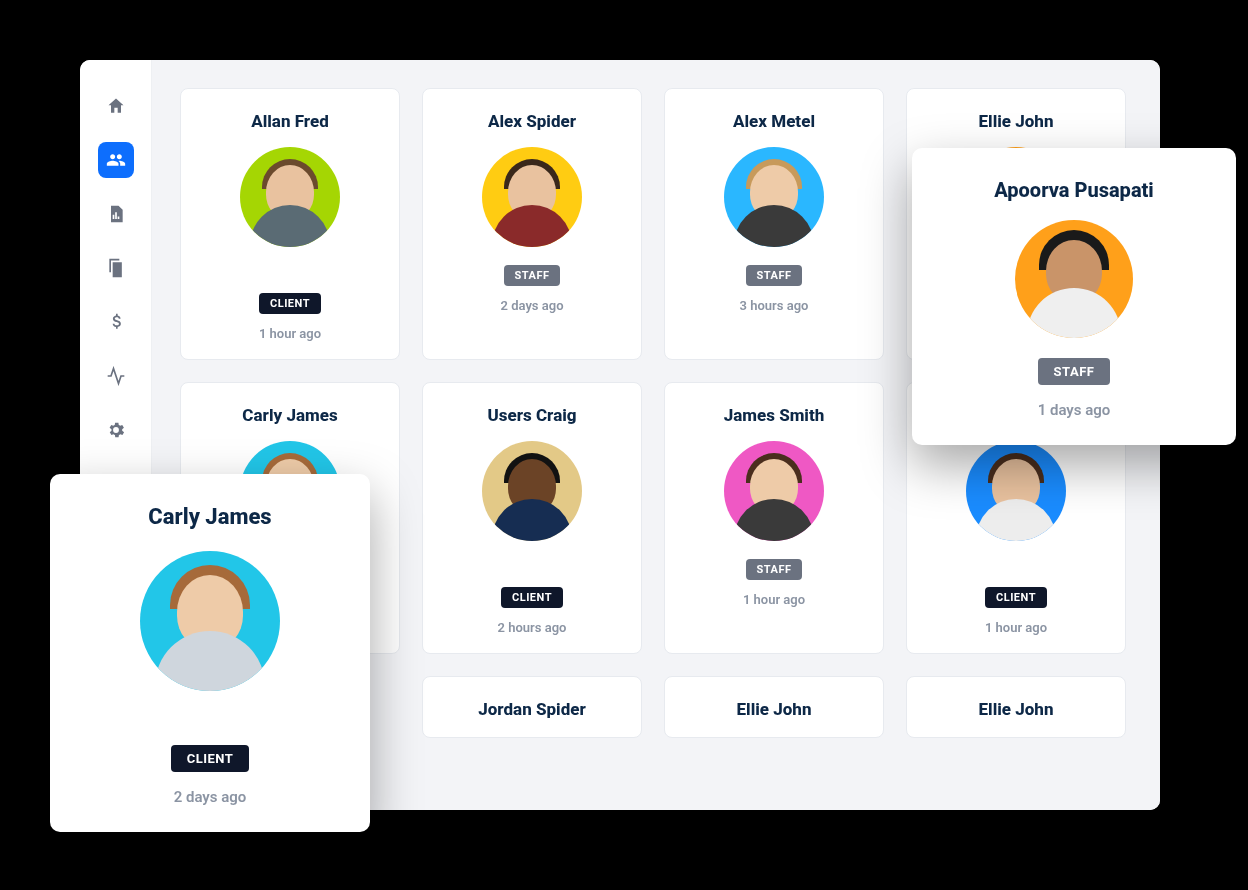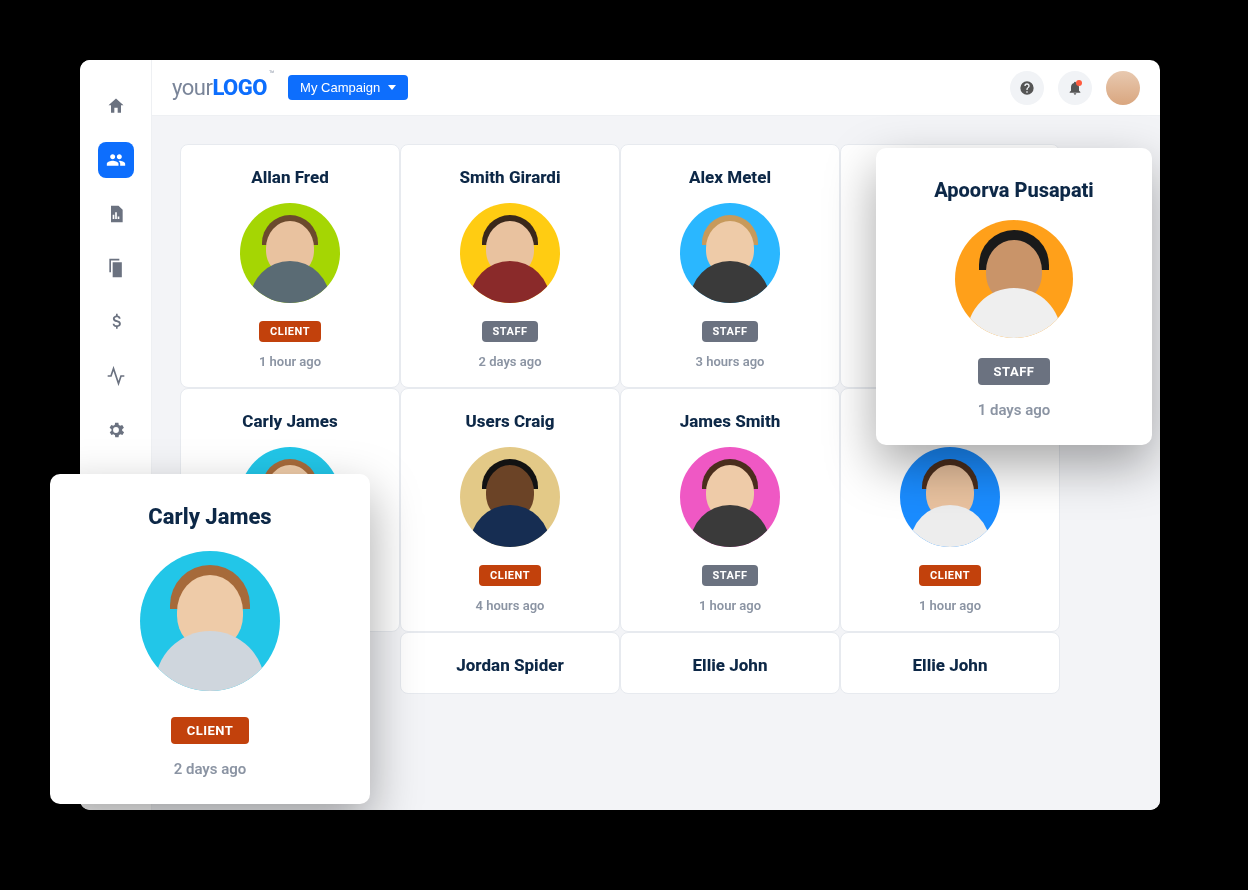--- a/index.html
+++ b/index.html
@@ -92,20 +92,21 @@
   }
   .content-area{
     background:#f3f4f7;
     flex:1;
     padding: 28px;
     overflow:hidden;
   }
   .user-grid{
     display:grid;
     grid-template-columns: repeat(4, 220px);
+    gap: 22px;
   }
   .user-card{
     background:#fff;
     border:1px solid #e7eaef;
     border-radius:8px;
     padding: 22px 12px 18px;
     display:flex;flex-direction:column;align-items:center;
     cursor:pointer;
   }
   .user-card .name{
@@ -114,21 +115,21 @@
   .user-card .avatar{
     width:100px;height:100px;border-radius:50%;
     margin-bottom:18px;
     position:relative;
     overflow:hidden;
   }
   .user-card.row3 .name{margin-bottom:0;}
   .badge{
     padding:4px 11px;font-size:11px;font-weight:700;color:#fff;border-radius:4px;letter-spacing:0.5px;
   }
-  .badge.client{background:#c2410c;}
+  .badge.client{background:#0f172a;margin-top:28px;}
   .badge.staff{background:#6b7280;}
   .timestamp{
     font-size:13px;color:#8b94a3;font-weight:600;margin-top:12px;
   }
   
   .avatar .head{
     position:absolute;width:48px;height:54px;border-radius:50% 50% 45% 45%;
     left:50%;top:18px;transform:translateX(-50%);
   }
   .avatar .body{
@@ -147,21 +148,21 @@
     padding:30px 20px 26px;
   }
   .float-card .name{font-size:22px;font-weight:800;color:#0d2847;margin-bottom:22px;text-align:center;}
   .float-card .avatar-lg{width:140px;height:140px;border-radius:50%;margin-bottom:26px;position:relative;overflow:hidden;}
   .float-card .badge{padding:6px 16px;font-size:13px;}
   .float-card .timestamp{font-size:15px;margin-top:16px;}
   .avatar-lg .head{position:absolute;width:66px;height:74px;border-radius:50% 50% 45% 45%;left:50%;top:24px;transform:translateX(-50%);}
   .avatar-lg .body{position:absolute;width:110px;height:70px;border-radius:55px 55px 0 0;left:50%;bottom:-10px;transform:translateX(-50%);}
   .avatar-lg .hair{position:absolute;width:80px;height:44px;border-radius:42px 42px 0 0;left:50%;top:14px;transform:translateX(-50%);}
   .float-left{top:474px;left:50px;width:320px;}
-  .float-right{top:148px;left:876px;width:276px;}
+  .float-right{top:148px;left:912px;width:324px;}
   .float-right .avatar-lg{width:118px;height:118px;margin-bottom:20px;}
   .float-right .name{font-size:20px;margin-bottom:18px;}
   .float-right .avatar-lg .head{width:56px;height:62px;top:20px;}
   .float-right .avatar-lg .body{width:94px;height:60px;}
   .float-right .avatar-lg .hair{width:70px;height:40px;top:10px;}
 </style>
 </head>
 <body>
 
 <div class="app-window">
@@ -199,59 +200,37 @@
     </div>
     <div class="nav-item">
       <svg viewBox="0 0 24 24" fill="currentColor">
           <path d="M19.4 13a7.5 7.5 0 000-2l2.1-1.6-2-3.5-2.5 1a7.6 7.6 0 00-1.7-1l-.4-2.7h-4l-.4 2.7a7.6 7.6 0 00-1.7 1l-2.5-1-2 3.5L6.6 11a7.5 7.5 0 000 2l-2.1 1.6 2 3.5 2.5-1c.5.4 1.1.7 1.7 1l.4 2.7h4l.4-2.7c.6-.3 1.2-.6 1.7-1l2.5 1 2-3.5zM12 15.5A3.5 3.5 0 1112 8.5a3.5 3.5 0 010 7z"></path>
         </svg>
     </div>
   </div>
 
   <div class="main">
 
-    <div class="topbar">
-      <div class="logo">
-        <span>your</span><b>LOGO</b><sup>™</sup>
-      </div>
-      <button class="campaign-btn">
-        <span>My Campaign</span>
-        <span class="caret"></span>
-      </button>
-      <div class="topbar-spacer"></div>
-      <div class="top-icon">
-        <svg width="16" height="16" viewBox="0 0 24 24" fill="currentColor">
-            <path d="M12 2a10 10 0 100 20 10 10 0 000-20zm1 17h-2v-2h2zm2.07-7.75l-.9.92C13.45 12.9 13 13.5 13 15h-2v-.5c0-1.1.45-2.1 1.17-2.83l1.24-1.26c.37-.36.59-.86.59-1.41a2 2 0 00-4 0H8a4 4 0 018 0c0 .88-.36 1.68-.93 2.25z"></path>
-          </svg>
-      </div>
-      <div class="top-icon">
-        <svg width="16" height="16" viewBox="0 0 24 24" fill="currentColor">
-            <path d="M12 22a2 2 0 002-2h-4a2 2 0 002 2zm6-6V11c0-3.07-1.63-5.64-4.5-6.32V4a1.5 1.5 0 00-3 0v.68C7.64 5.36 6 7.92 6 11v5l-2 2v1h16v-1z"></path>
-          </svg>
-        <span class="dot"></span>
-      </div>
-      <div class="top-avatar"></div>
-    </div>
 
 
     <div class="content-area">
       <div class="user-grid">
 
       <div class="user-card">
             <div class="name">Allan Fred</div>
             <div class="avatar" style="background: rgb(165, 214, 3);">
               <div class="hair" style="background: rgb(107, 74, 45);"></div>
               <div class="head" style="background: rgb(233, 194, 159);"></div>
               <div class="body" style="background: rgb(90, 107, 116);"></div>
             </div>
             <span class="badge client">CLIENT</span>
             <div class="timestamp">1 hour ago</div>
           </div>
           <div class="user-card">
-            <div class="name">Smith Girardi</div>
+            <div class="name">Alex Spider</div>
             <div class="avatar" style="background: rgb(255, 204, 18);">
               <div class="hair" style="background: rgb(58, 40, 27);"></div>
               <div class="head" style="background: rgb(233, 194, 159);"></div>
               <div class="body" style="background: rgb(138, 42, 42);"></div>
             </div>
             <span class="badge staff">STAFF</span>
             <div class="timestamp">2 days ago</div>
           </div>
           <div class="user-card">
             <div class="name">Alex Metel</div>
@@ -282,21 +261,21 @@
             <span class="badge client">CLIENT</span>
           </div>
           <div class="user-card">
             <div class="name">Users Craig</div>
             <div class="avatar" style="background: rgb(227, 201, 135);">
               <div class="hair" style="background: rgb(18, 18, 18);"></div>
               <div class="head" style="background: rgb(107, 67, 38);"></div>
               <div class="body" style="background: rgb(22, 45, 82);"></div>
             </div>
             <span class="badge client">CLIENT</span>
-            <div class="timestamp">4 hours ago</div>
+            <div class="timestamp">2 hours ago</div>
           </div>
           <div class="user-card">
             <div class="name">James Smith</div>
             <div class="avatar" style="background: rgb(239, 88, 196);">
               <div class="hair" style="background: rgb(74, 46, 29);"></div>
               <div class="head" style="background: rgb(238, 203, 168);"></div>
               <div class="body" style="background: rgb(58, 58, 58);"></div>
             </div>
             <span class="badge staff">STAFF</span>
             <div class="timestamp">1 hour ago</div>

